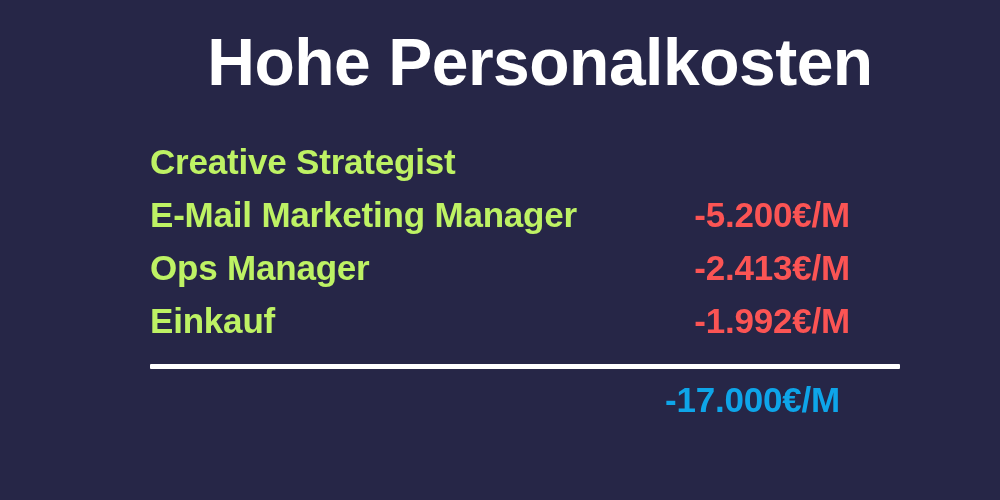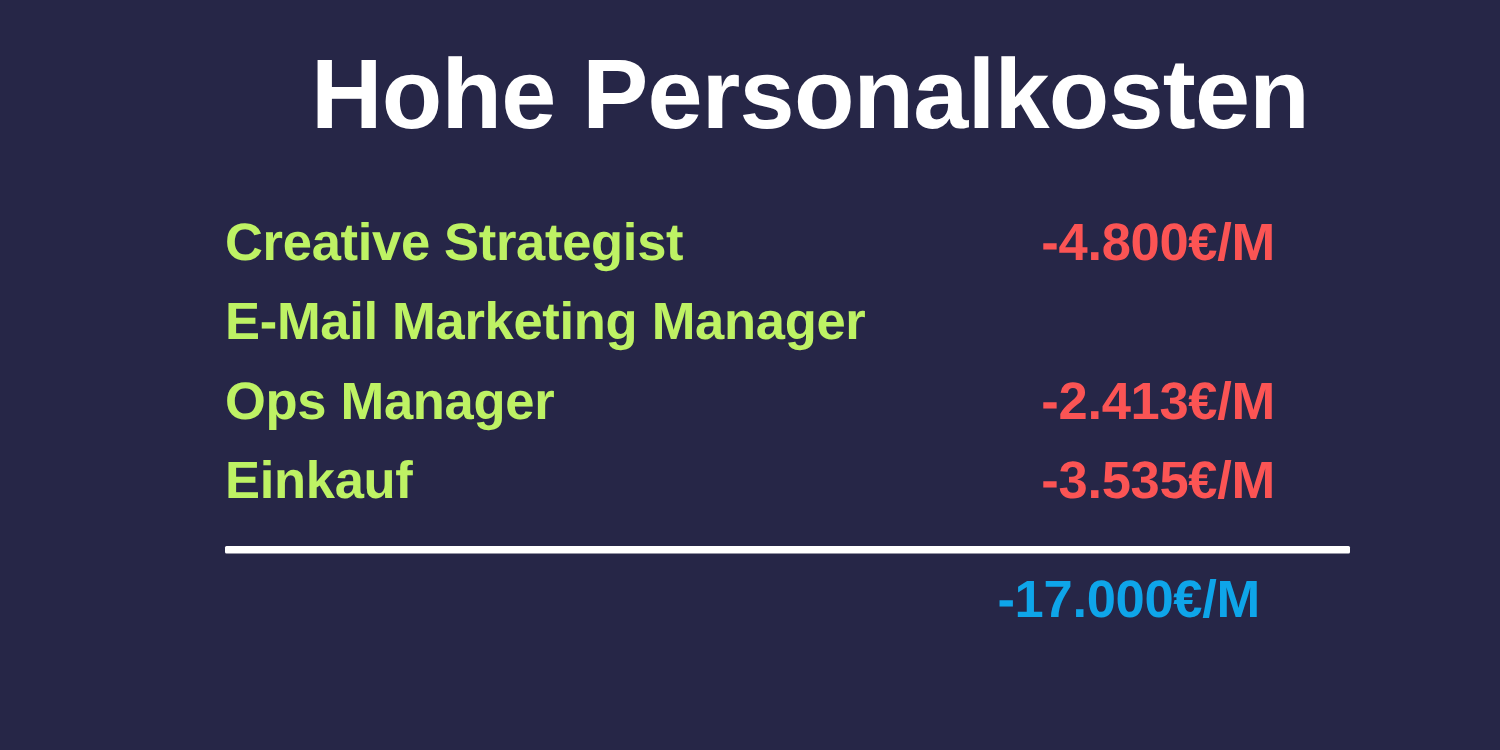--- a/index.html
+++ b/index.html
@@ -98,35 +98,35 @@
 <body>
 
 <div class="slide">
 
   <div class="title">Hohe Personalkosten</div>
 
   <div class="cost-table">
 
     <div class="cost-row">
       <span class="row-label">Creative Strategist</span>
-      <span class="row-amount">-4.800€/M</span>
     </div>
 
     <div class="cost-row">
       <span class="row-label">E-Mail Marketing Manager</span>
+      <span class="row-amount">-5.200€/M</span>
     </div>
 
     <div class="cost-row">
       <span class="row-label">Ops Manager</span>
       <span class="row-amount">-2.413€/M</span>
     </div>
 
     <div class="cost-row">
       <span class="row-label">Einkauf</span>
-      <span class="row-amount">-3.535€/M</span>
+      <span class="row-amount">-1.992€/M</span>
     </div>
 
   </div>
 
   <div class="divider"></div>
 
   <div class="total-row">
     <span class="total-label"></span>
     <span class="total-amount">-17.000€/M</span>
   </div>

